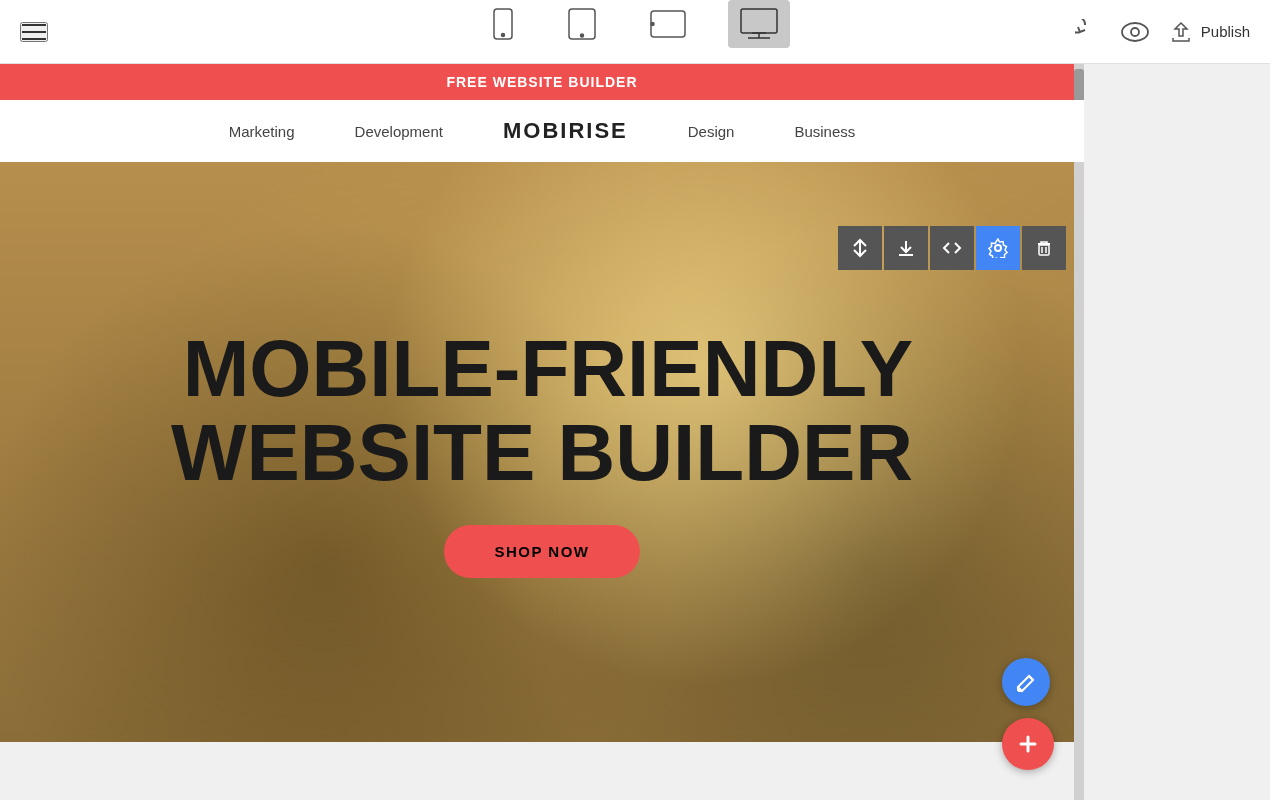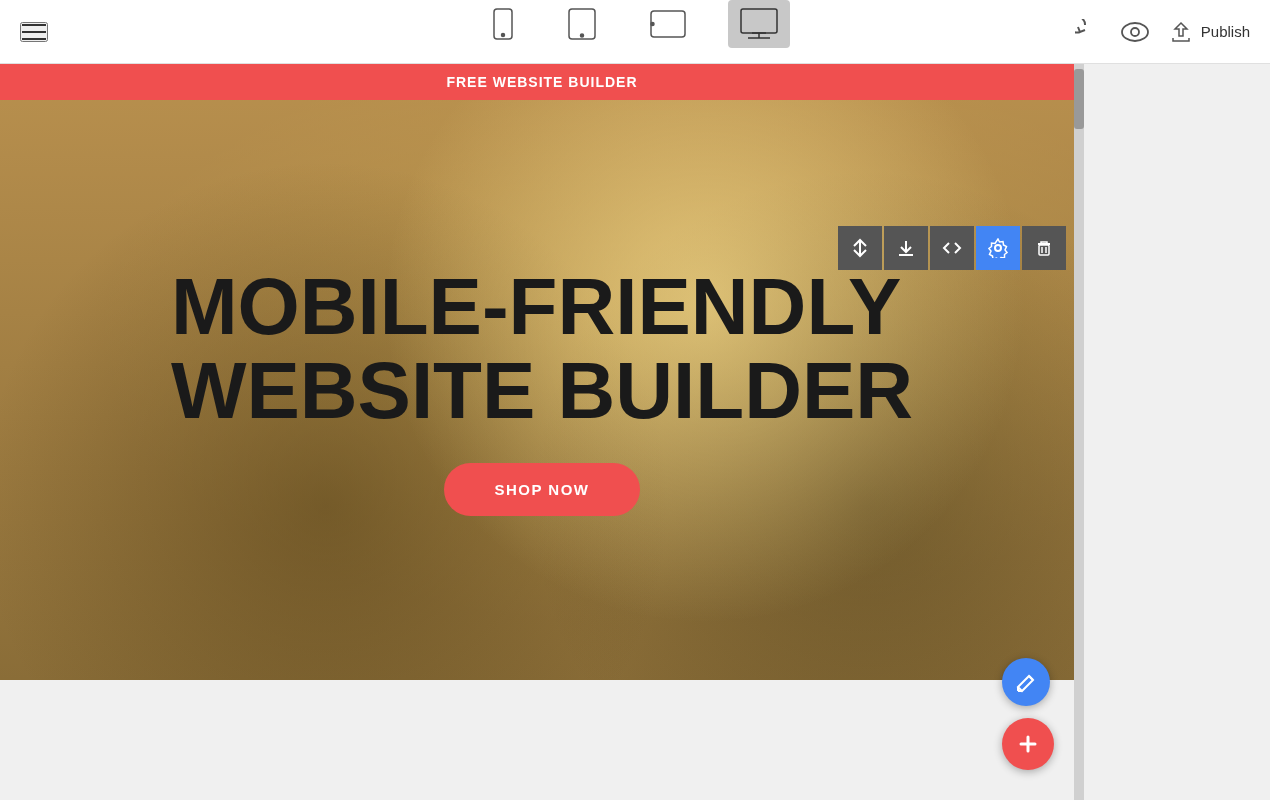--- a/index.html
+++ b/index.html
@@ -169,26 +169,26 @@
       display: flex;
       flex-direction: column;
       align-items: center;
       gap: 30px;
     }
     .hero-title {
       font-size: 80px;
       font-weight: 900;
       color: #1a1a1a;
       line-height: 1.05;
-      text-align: left;
+      text-align: right;
       max-width: 900px;
     }
     .shop-now-btn {
       background: #f04f4f;
-      color: #ffffff;
+      color: #000000;
       border: none;
       border-radius: 50px;
       padding: 18px 50px;
       font-size: 15px;
       font-weight: 700;
       letter-spacing: 1.5px;
       cursor: pointer;
     }
 
     
@@ -355,20 +355,27 @@
     </button>
   </div>
 </div>
 
 <div class="website-content">
 
   <div class="free-banner">
     <span>FREE WEBSITE BUILDER</span>
   </div>
 
+  <nav class="site-nav">
+    <a class="nav-link">Marketing</a>
+    <a class="nav-link">Development</a>
+    <span class="nav-brand">MOBIRISE</span>
+    <a class="nav-link">Design</a>
+    <a class="nav-link">Business</a>
+  </nav>
 
   <div class="hero-section">
     <div class="hero-bg"></div>
 
     <div class="hero-content">
       <h1 class="hero-title">
         <span>MOBILE-FRIENDLY</span><br>
         <span>WEBSITE BUILDER</span>
       </h1>
       <button class="shop-now-btn">SHOP NOW</button>

